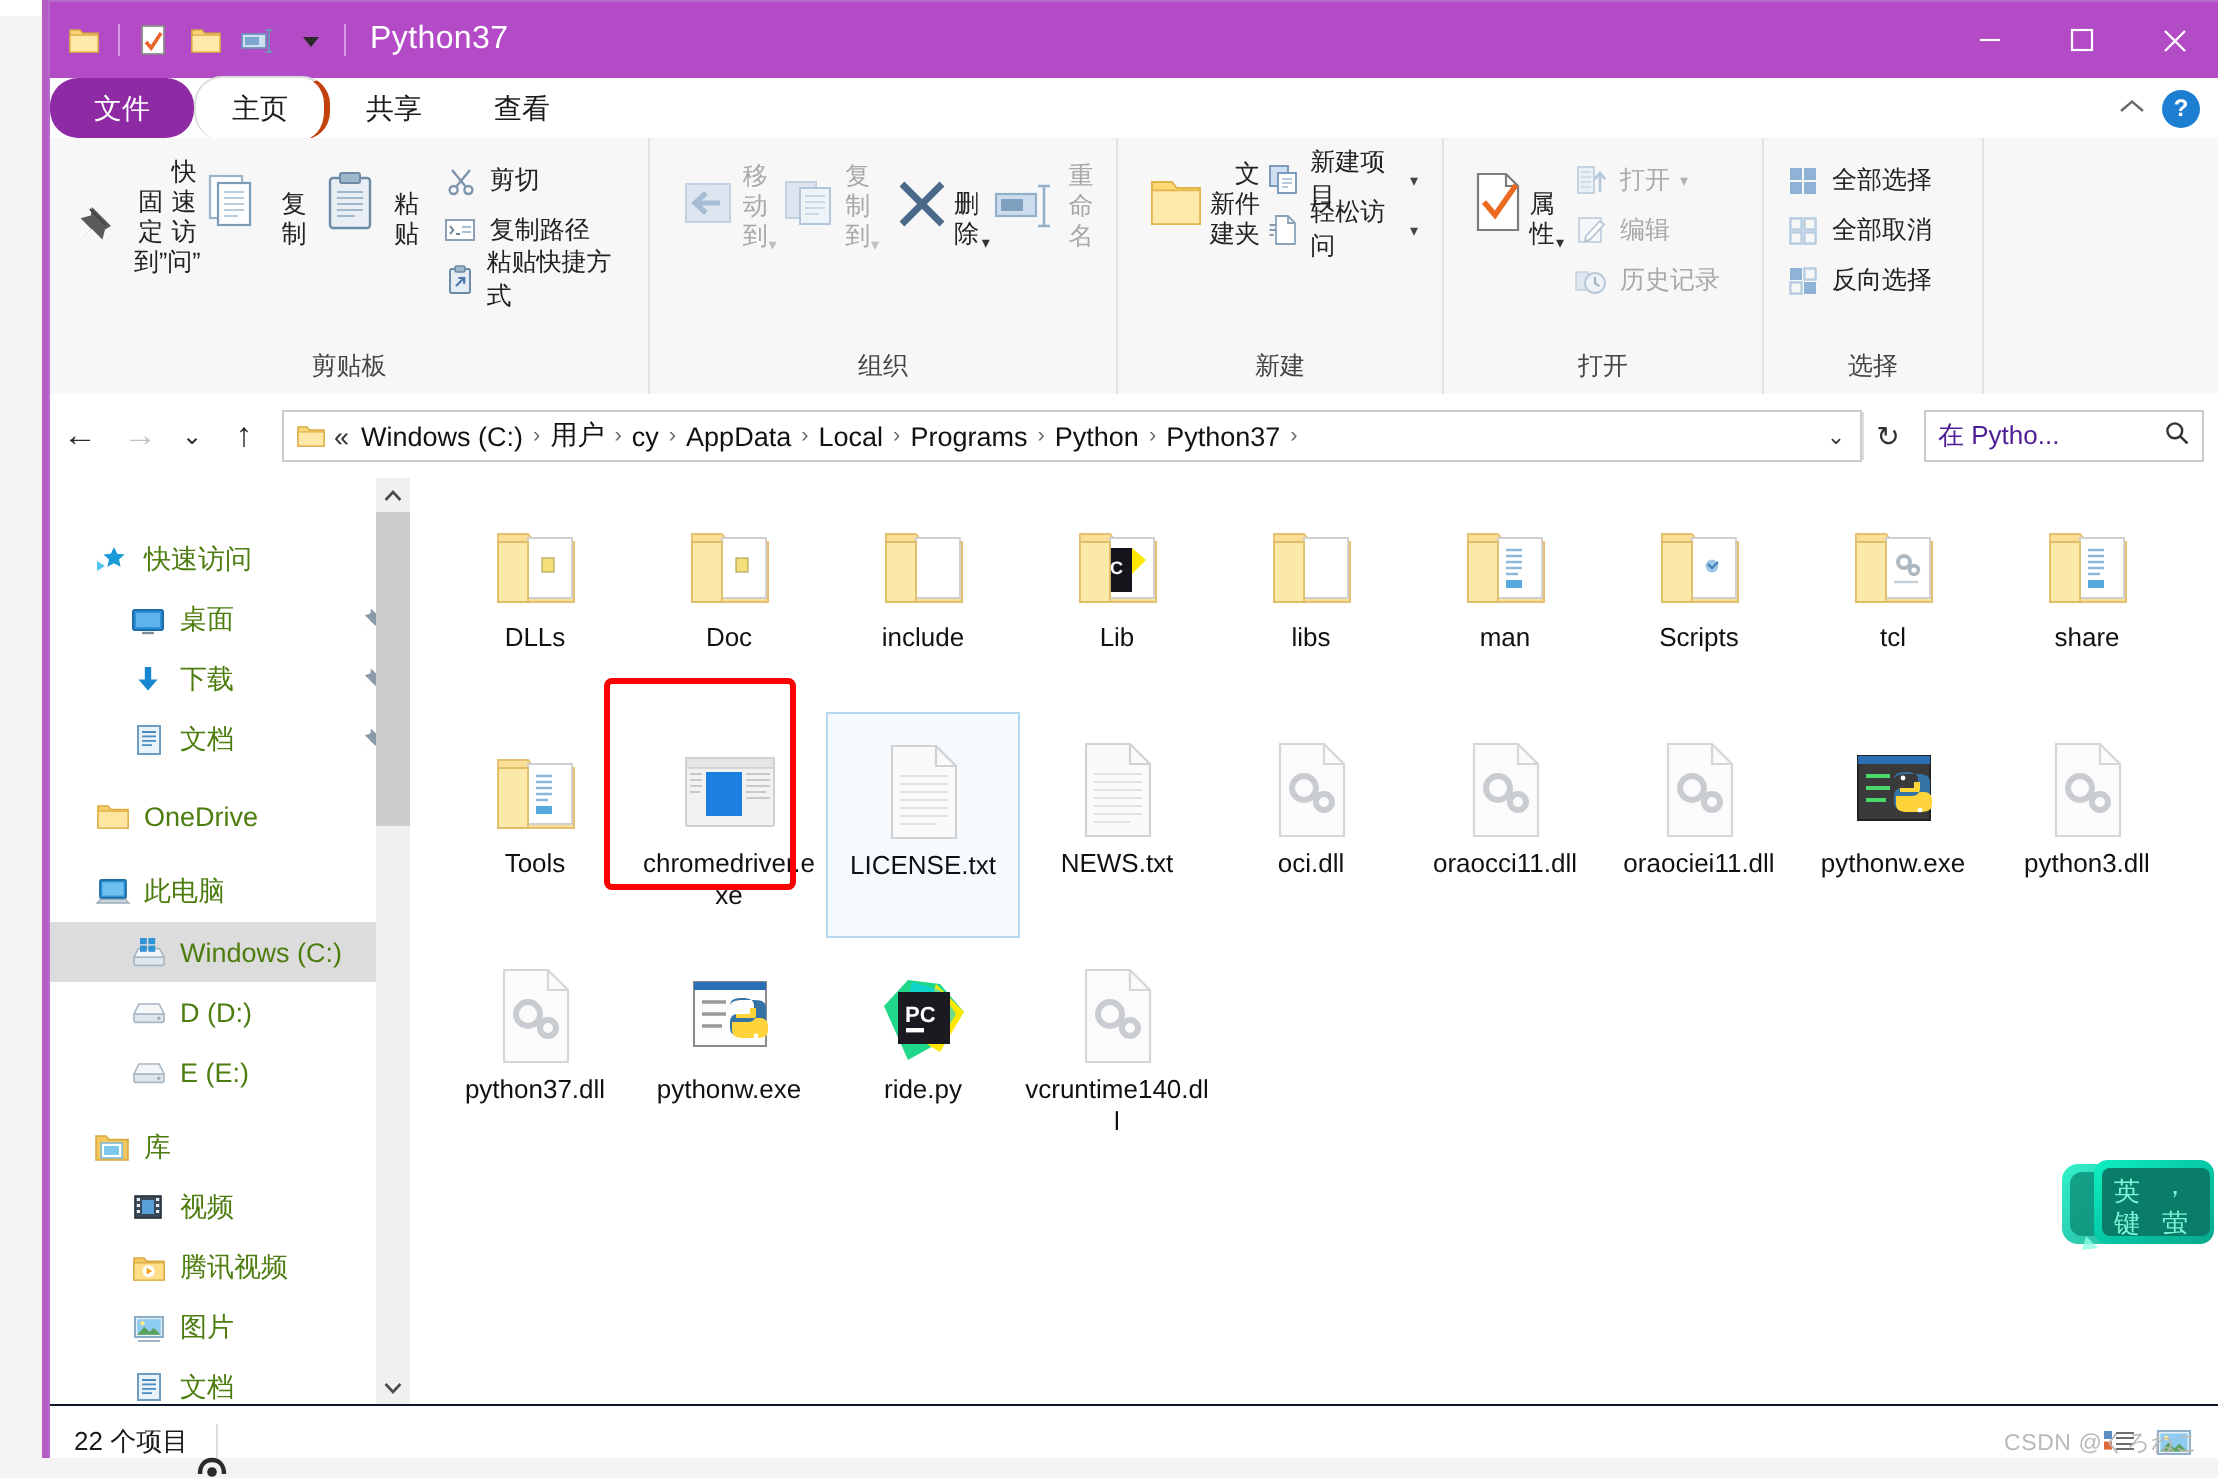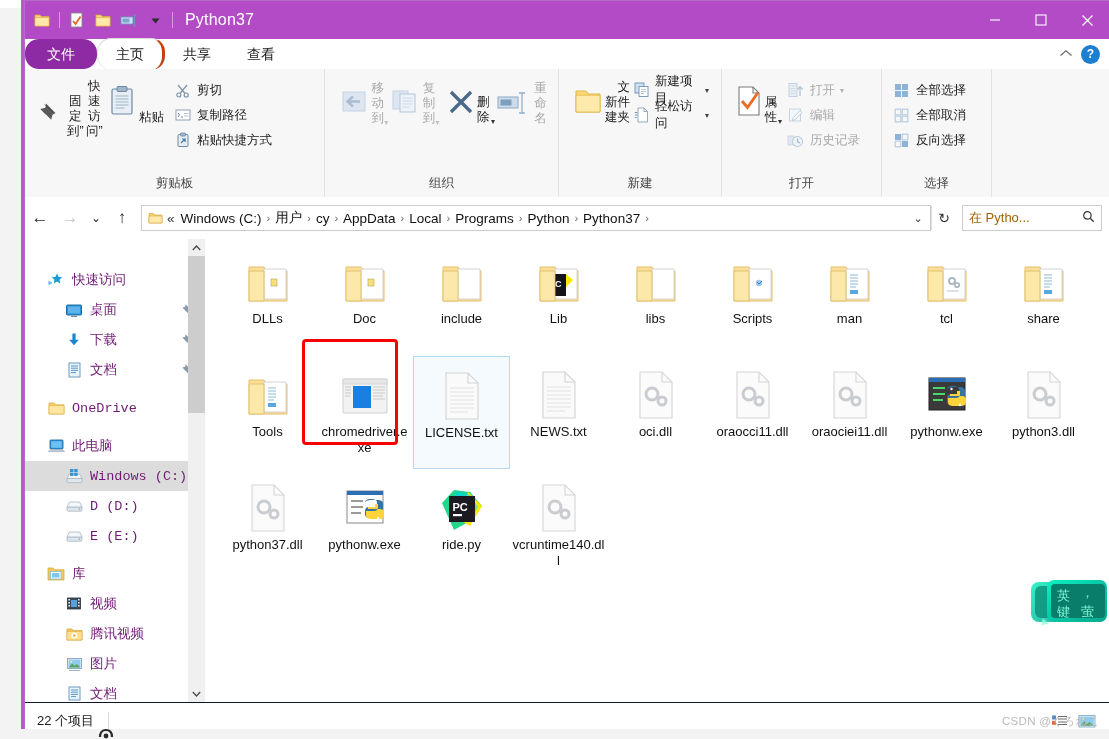--- a/index.html
+++ b/index.html
@@ -77,27 +77,27 @@
   .crumb-folder{width:18px;height:16px;display:flex;align-items:center;justify-content:center;margin-right:3px;}
   .crumb{font-size:13.5px;color:#111;padding:0 4px;white-space:nowrap;}
   .crumb.lead{padding:0 2px 0 0;color:#333;}
   .crumb-sep{color:#666;font-size:11px;padding:0 1px;}
   .crumb-tail{margin-left:auto;display:flex;align-items:center;gap:2px;padding-left:6px;}
   .crumb-dd{width:20px;text-align:center;color:#333;font-size:11px;}
   .refresh-btn{width:24px;height:24px;display:flex;align-items:center;justify-content:center;
                border-left:1px solid #ddd;color:#333;font-size:14px;}
   .searchbox{width:140px;height:26px;border:1px solid #ccc;margin:0 8px 0 6px;display:flex;align-items:center;
              padding:0 6px;box-sizing:border-box;background:#fff;}
-  .searchbox .ph{flex:1;font-size:13px;color:#a16207;white-space:nowrap;overflow:hidden;}
+  .searchbox .ph{flex:1;font-size:13px;color:#4c1d95;white-space:nowrap;overflow:hidden;}
   .searchbox .mag{color:#333;font-size:13px;}
 
   
   .mainarea{position:absolute;left:0;top:238px;width:1085px;height:463px;background:#fff;display:flex;}
   .navpane{width:180px;height:463px;background:#fff;position:relative;overflow:hidden;}
-  .nav-item{height:30px;display:flex;align-items:center;font-size:13.5px;color:#701a75;position:relative;font-family:Liberation Mono, monospace;}
+  .nav-item{height:30px;display:flex;align-items:center;font-size:13.5px;color:#4d7c0f;position:relative;}
   .nav-item .nic{width:22px;height:20px;display:flex;align-items:center;justify-content:center;margin-right:5px;flex:0 0 auto;}
   .nav-item .pin{position:absolute;right:12px;top:8px;color:#8a8a8a;}
   .nav-item.selgray{background:#dcdcdc;}
   .lvl0{padding-left:20px;}
   .lvl1{padding-left:38px;text-align:center;}
 
   .navscroll{position:absolute;right:0;top:0;width:17px;height:463px;background:#f0f0f0;}
   .navscroll .arrow{width:17px;height:17px;background:#f0f0f0;display:flex;align-items:center;justify-content:center;
                     color:#555;font-size:8px;}
   .navscroll .thumb{position:absolute;left:0;top:17px;width:17px;height:157px;background:#cdcdcd;}
@@ -215,20 +215,32 @@
         <div class="rgroup-body">
           <div class="bigbtn" style="width:72px">
             <div class="ic">
               <svg width="34" height="34" viewBox="0 0 34 34">
                 <path d="M13 4.5l9.5 9.5-3 1.8-1.3 5-5.5-5.5-6.5 7 6.3-6.9-5.2-5.3 5.1-1.3z" fill="#5a5a5a"></path>
                 <path d="M12 5.5l7.8 7.8" stroke="#444" stroke-width="1"></path>
               </svg>
             </div>
             <div class="lbl">固定到”</div>
             <div class="lbl" style="margin-top:0">快速访问”</div>
+          </div>
+          <div class="bigbtn">
+            <div class="ic">
+              <svg width="36" height="36" viewBox="0 0 36 36">
+                <rect x="5" y="4" width="16" height="21" fill="#fff" stroke="#9bb4cc" stroke-width="1.1"></rect>
+                <rect x="9" y="7.5" width="16" height="21" fill="#fdfeff" stroke="#7d9cb8" stroke-width="1.1"></rect>
+                <g stroke="#b9cddd" stroke-width="1">
+                    <path d="M12 12h10M12 15h10M12 18h10M12 21h10M12 24h7"></path>
+                  </g>
+              </svg>
+            </div>
+            <div class="lbl">复制</div>
           </div>
           <div class="bigbtn">
             <div class="ic">
               <svg width="34" height="36" viewBox="0 0 34 36">
                 <rect x="7" y="5" width="20" height="25" rx="1.5" fill="#e9eef4" stroke="#6d8aa6" stroke-width="1.2"></rect>
                 <rect x="12" y="2.5" width="10" height="5" rx="1" fill="#9fb6cb" stroke="#6d8aa6" stroke-width="1"></rect>
                 <g stroke="#9fb6cb" stroke-width="1">
                     <path d="M10.5 12h13M10.5 15h13M10.5 18h13M10.5 21h13M10.5 24h9"></path>
                   </g>
               </svg>
@@ -769,41 +781,41 @@
               </svg>
             </div>
             <div class="tname">libs</div>
           </div>
 
           <div class="tile">
             <div class="ticon">
               <svg width="50" height="46" viewBox="0 0 50 46">
                 <path d="M6 6h15l3 4h20v30H6z" fill="#fbdf96" stroke="#e5c072" stroke-width="1"></path>
                 <path d="M21 8h22v30H21z" fill="#fff" stroke="#cfcfcf" stroke-width=".9"></path>
+                <g stroke="#8db7d8" stroke-width="1.2">
+                    <path d="M25 14h8M25 17h8M25 20h8M25 23h8M25 26h6"></path>
+                  </g>
+                <rect x="25" y="29" width="8" height="4" fill="#58a8e0"></rect>
+                <path d="M6 10h15v30H6z" fill="#fce8a8" stroke="#e0bd69" stroke-width=".9"></path>
+              </svg>
+            </div>
+            <div class="tname">man</div>
+          </div>
+
+          <div class="tile">
+            <div class="ticon">
+              <svg width="50" height="46" viewBox="0 0 50 46">
+                <path d="M6 6h15l3 4h20v30H6z" fill="#fbdf96" stroke="#e5c072" stroke-width="1"></path>
+                <path d="M21 8h22v30H21z" fill="#fff" stroke="#cfcfcf" stroke-width=".9"></path>
                 <circle cx="31" cy="22" r="3.2" fill="#9fc7e8"></circle>
                 <path d="M29 21l2 2 3-3" stroke="#3b7cb4" stroke-width="1" fill="none"></path>
                 <path d="M6 10h15v30H6z" fill="#fce8a8" stroke="#e0bd69" stroke-width=".9"></path>
               </svg>
             </div>
             <div class="tname">Scripts</div>
-          </div>
-
-          <div class="tile">
-            <div class="ticon">
-              <svg width="50" height="46" viewBox="0 0 50 46">
-                <path d="M6 6h15l3 4h20v30H6z" fill="#fbdf96" stroke="#e5c072" stroke-width="1"></path>
-                <path d="M21 8h22v30H21z" fill="#fff" stroke="#cfcfcf" stroke-width=".9"></path>
-                <g stroke="#8db7d8" stroke-width="1.2">
-                    <path d="M25 14h8M25 17h8M25 20h8M25 23h8M25 26h6"></path>
-                  </g>
-                <rect x="25" y="29" width="8" height="4" fill="#58a8e0"></rect>
-                <path d="M6 10h15v30H6z" fill="#fce8a8" stroke="#e0bd69" stroke-width=".9"></path>
-              </svg>
-            </div>
-            <div class="tname">man</div>
           </div>
 
           <div class="tile">
             <div class="ticon">
               <svg width="50" height="46" viewBox="0 0 50 46">
                 <path d="M6 6h15l3 4h20v30H6z" fill="#fbdf96" stroke="#e5c072" stroke-width="1"></path>
                 <path d="M21 8h22v30H21z" fill="#fff" stroke="#cfcfcf" stroke-width=".9"></path>
                 <circle cx="30" cy="20" r="3" fill="none" stroke="#aeb8c0" stroke-width="2"></circle>
                 <circle cx="35" cy="24" r="2.2" fill="none" stroke="#aeb8c0" stroke-width="1.8"></circle>
                 <path d="M25 30h12" stroke="#c6ced5" stroke-width="1.2"></path>

